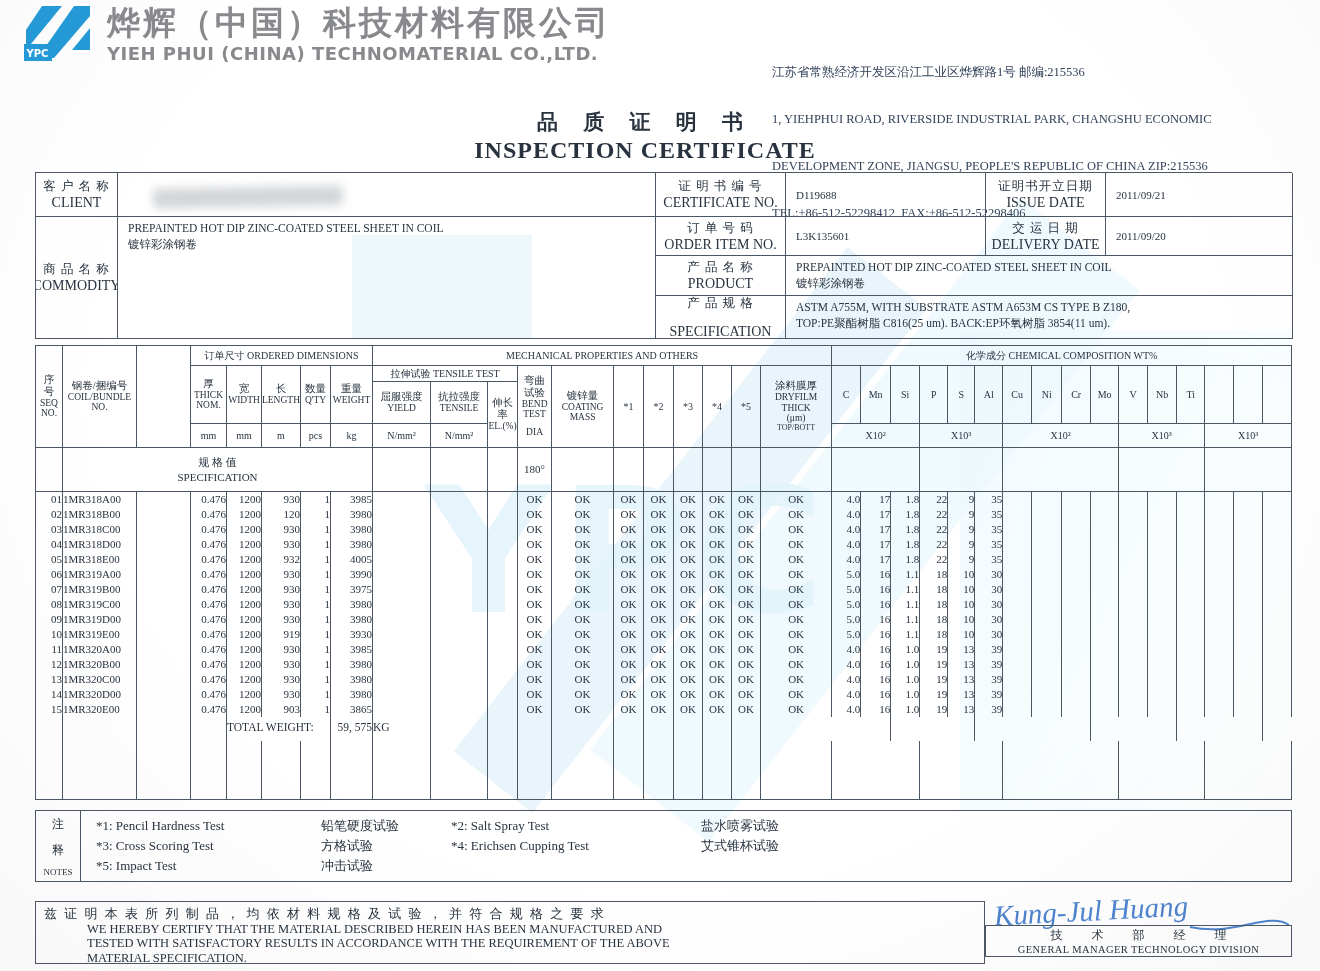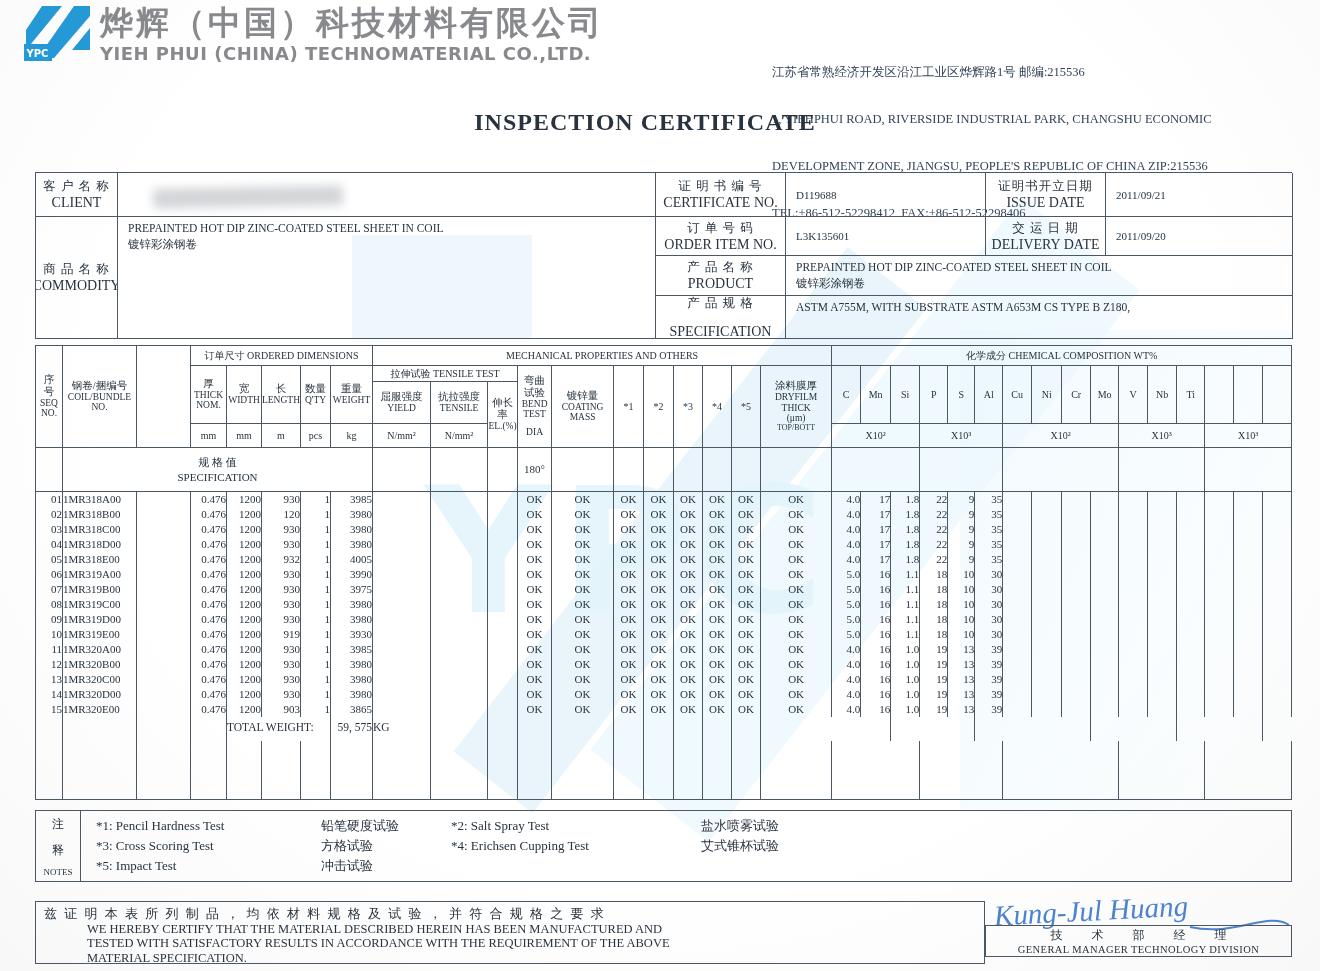--- a/index.html
+++ b/index.html
@@ -20,21 +20,21 @@
   
   .wm{position:absolute;z-index:0;pointer-events:none;}
   .wm-band1{left:640px;top:210px;width:100px;height:640px;background:#d7edf8;opacity:.55;transform:rotate(38deg);}
   .wm-band2{left:790px;top:170px;width:150px;height:700px;background:#e2f3fb;opacity:.5;transform:rotate(38deg);}
   .wm-rect{left:352px;top:235px;width:180px;height:103px;background:#def1fa;opacity:.55;}
   .wm-letters{left:425px;top:450px;font-family:"DejaVu Sans",sans-serif;font-weight:bold;font-size:175px;letter-spacing:8px;color:#e3f4fb;opacity:.9;}
   .wm-tri{left:960px;top:330px;width:332px;height:480px;background:linear-gradient(115deg,#eaf7fd 0%,#f4fbfe 60%,transparent 100%);opacity:.6;}
   .z{position:relative;z-index:1;}
   
   .logo{position:absolute;left:12px;top:6px;}
-  .company{position:absolute;left:100px;top:6px;color:#87898c;font-family:"DejaVu Sans",sans-serif;}
+  .company{position:absolute;left:107px;top:6px;color:#87898c;font-family:"DejaVu Sans",sans-serif;}
   .company-cn{font-size:33px;font-weight:bold;letter-spacing:3px;line-height:1.05;}
   .company-en{font-size:18px;font-weight:bold;letter-spacing:.5px;margin-top:2px;}
   .address{position:absolute;left:772px;top:34px;color:#33435a;font-size:12.5px;line-height:1.25;white-space:pre;}
   
   .title{position:absolute;left:300px;top:108px;width:690px;text-align:center;}
   .title-cn{font-size:21px;font-weight:bold;letter-spacing:10px;}
   .title-en{font-size:24px;font-weight:bold;letter-spacing:1px;margin-top:1px;}
   
   .info-grid{
     position:absolute;left:35px;top:172px;width:1257px;
@@ -120,20 +120,21 @@
     <div class="company-en">YIEH PHUI (CHINA) TECHNOMATERIAL CO.,LTD.</div>
   </div>
   <div class="address z">
     <div>江苏省常熟经济开发区沿江工业区烨辉路1号 邮编:215536</div>
     <div>1, YIEHPHUI ROAD, RIVERSIDE INDUSTRIAL PARK, CHANGSHU ECONOMIC</div>
     <div>DEVELOPMENT ZONE, JIANGSU, PEOPLE'S REPUBLIC OF CHINA ZIP:215536</div>
     <div>TEL:+86-512-52298412  FAX:+86-512-52298406</div>
   </div>
 
   <div class="title z">
+    <div class="title-cn">品 质 证 明 书</div>
     <div class="title-en">INSPECTION CERTIFICATE</div>
   </div>
 
   <div class="info-grid z">
     <div class="ig-cell ig-label" style="grid-row:1;grid-column:1;">
       <span class="cn">客 户 名 称</span>
       <span class="en">CLIENT</span>
     </div>
     <div class="ig-cell" style="grid-row:1;grid-column:2;">
       <div class="redacted"></div>
@@ -177,20 +178,21 @@
       <div>PREPAINTED HOT DIP ZINC-COATED STEEL SHEET IN COIL</div>
       <div>镀锌彩涂钢卷</div>
     </div>
 
     <div class="ig-cell ig-label" style="grid-row:4;grid-column:3;gap:12px;">
       <span class="cn">产 品 规 格</span>
       <span class="en">SPECIFICATION</span>
     </div>
     <div class="ig-cell ig-value-multi" style="grid-row:4;grid-column:4 / span 3;">
       <div>ASTM A755M, WITH SUBSTRATE ASTM A653M CS TYPE B Z180,</div>
+      <div>TOP:PE聚酯树脂 C816(25 um).  BACK:EP环氧树脂 3854(11 um).</div>
     </div>
   </div>
 
   <table class="main z">
     <colgroup>
       <col style="width:27px">
         <col style="width:74px">
         <col style="width:54px">
       <col style="width:36px">
         <col style="width:35px">

